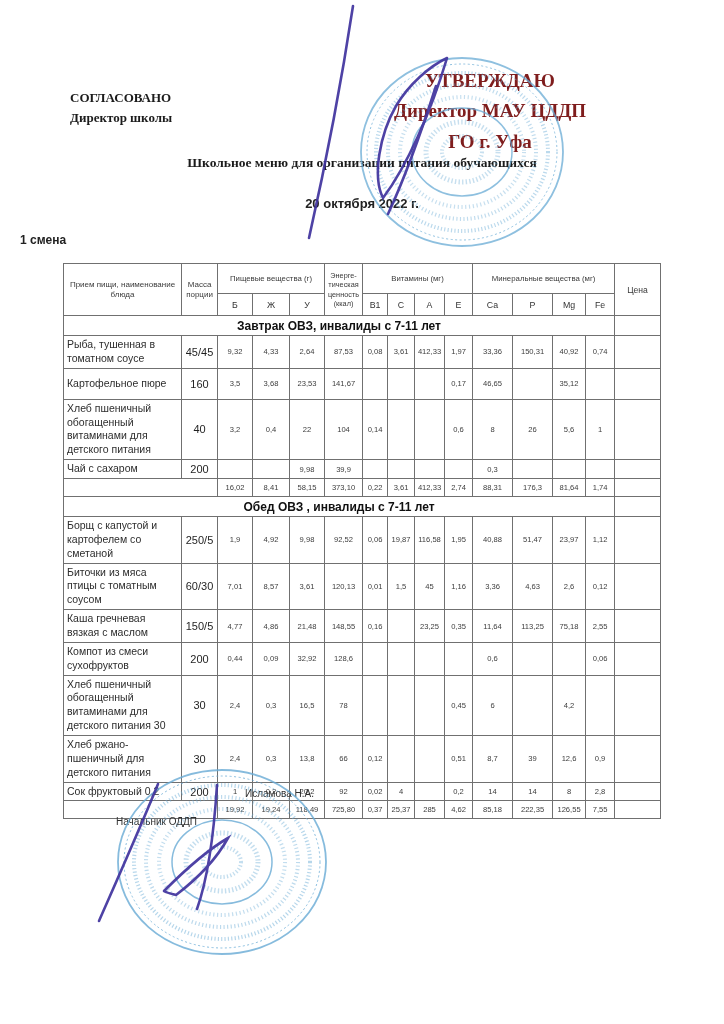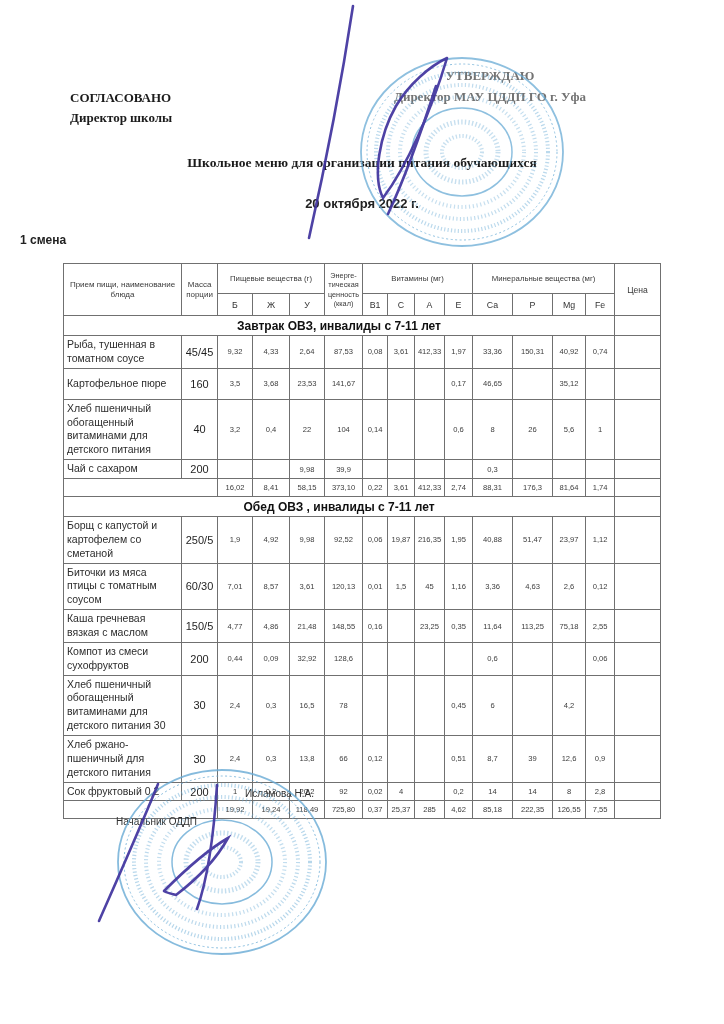--- a/index.html
+++ b/index.html
@@ -3,21 +3,21 @@
 <meta charset="utf-8">
 <style>
   html,body{margin:0;padding:0;}
   body{
     width:724px;height:1024px;position:relative;background:#ffffff;
     font-family:"Liberation Sans",sans-serif;color:#222;overflow:hidden;
   }
   .abs{position:absolute;}
   
   .agreed-block{left:70px;top:88px;font-family:"Liberation Serif",serif;font-weight:bold;font-size:13px;line-height:1.55;color:#1c1c1c;}
-  .approve-block{left:381px;top:66px;width:218px;text-align:center;font-family:"Liberation Serif",serif;font-weight:bold;font-size:13px;line-height:1.6;color:#737373;}
+  .approve-block{left:381px;top:66px;width:218px;text-align:center;font-family:"Liberation Serif",serif;font-weight:bold;font-size:19px;line-height:1.6;color:#7f1d1d;}
   .sig-blank{display:inline-block;width:66px;border-bottom:1.2px solid #2a2a2a;height:11px;margin-right:6px;}
   .doc-title{left:0;top:155px;width:724px;text-align:center;font-family:"Liberation Serif",serif;font-weight:bold;font-size:13.5px;color:#1b1b1b;}
   .doc-date{left:0;top:196px;width:724px;text-align:center;font-weight:bold;font-size:13px;color:#222;}
   .doc-shift{left:0;top:233px;width:724px;text-align:left;font-weight:bold;font-size:12px;color:#222;margin-left:20px;}
 
   
   .table-wrap{left:63px;top:263px;width:653px;}
   table{border-collapse:collapse;width:597px;table-layout:fixed;}
   th,td{border:1px solid #707070;vertical-align:middle;padding:1px;overflow:hidden;}
   thead th{font-weight:normal;color:#3a3a3a;background:#fff;}
@@ -199,21 +199,21 @@
         </tr>
         <tr>
           <td class="name-cell">Борщ с капустой и картофелем со сметаной</td>
           <td class="mass-cell">250/5</td>
           <td class="num-cell">1,9</td>
           <td class="num-cell">4,92</td>
           <td class="num-cell">9,98</td>
           <td class="num-cell">92,52</td>
           <td class="num-cell">0,06</td>
           <td class="num-cell">19,87</td>
-          <td class="num-cell">216,35</td>
+          <td class="num-cell">116,58</td>
           <td class="num-cell">1,95</td>
           <td class="num-cell">40,88</td>
           <td class="num-cell">51,47</td>
           <td class="num-cell">23,97</td>
           <td class="num-cell">1,12</td>
           <td class="num-cell"></td>
         </tr>
         <tr>
           <td class="name-cell">Биточки из мяса птицы с томатным соусом</td>
           <td class="mass-cell">60/30</td>

